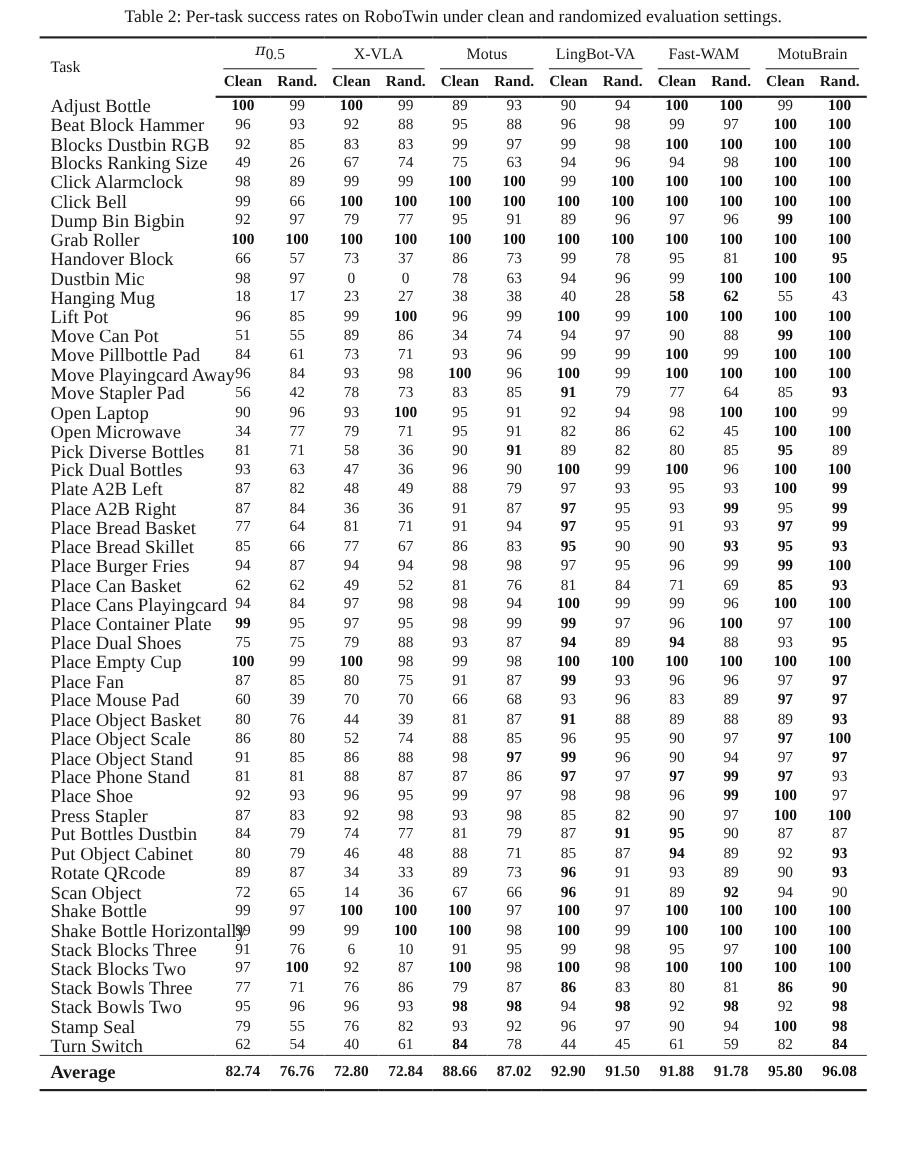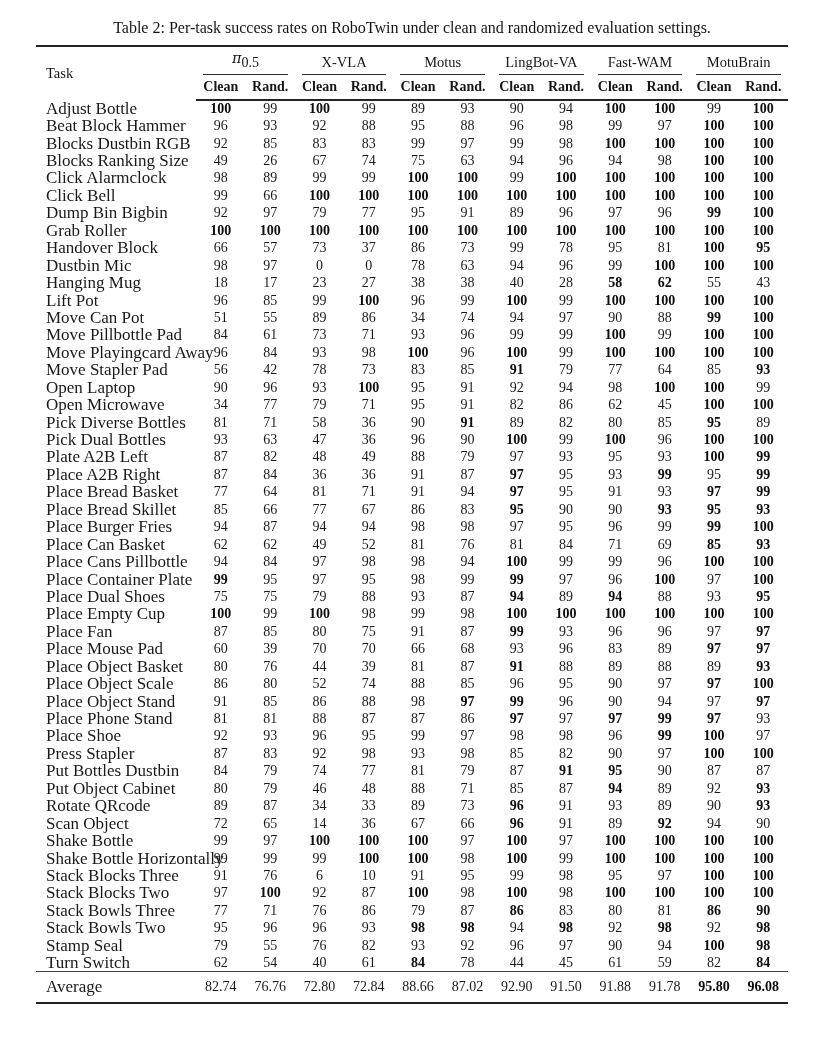--- a/index.html
+++ b/index.html
@@ -7,21 +7,21 @@
     padding: 0;
     background: #ffffff;
     width: 824px;
     height: 1056px;
     font-family: "Liberation Serif", "DejaVu Serif", serif;
     color: #181818;
     -webkit-font-smoothing: antialiased;
   }
   .page {
     width: 752px;
-    margin: 12px auto;
+    margin: 0 auto;
     padding-top: 4px;
   }
   .caption {
     text-align: center;
     font-size: 16px;
     line-height: 20px;
     padding: 2px 0 7px 0;
     color: #141414;
   }
   table.results {
@@ -82,20 +82,21 @@
   
   tfoot tr { height: 31px; }
   tfoot td {
     padding: 0;
     font-size: 14px;
     text-align: center;
     vertical-align: middle;
     border-top: 1.7px solid #3d3d3d;   
     border-bottom: 2.3px solid #202020; 
     white-space: nowrap;
+    font-weight: bold;
   }
   tfoot td.task { text-align: left; padding-left: 10px; }
 </style>
 </head>
 <body>
 
 <div class="page">
   <div class="caption">Table 2: Per-task success rates on RoboTwin under clean and randomized evaluation settings.</div>
   <table class="results">
     <colgroup>
@@ -535,21 +536,21 @@
           <td class="val">81</td>
           <td class="val">76</td>
           <td class="val">81</td>
           <td class="val">84</td>
           <td class="val">71</td>
           <td class="val">69</td>
           <td class="val best">85</td>
           <td class="val best">93</td>
         </tr>
         <tr class="task-row">
-          <td class="task">Place Cans Pillbottle</td>
+          <td class="task">Place Cans Playingcard</td>
           <td class="val">94</td>
           <td class="val">84</td>
           <td class="val">97</td>
           <td class="val">98</td>
           <td class="val">98</td>
           <td class="val">94</td>
           <td class="val best">100</td>
           <td class="val">99</td>
           <td class="val">99</td>
           <td class="val">96</td>

